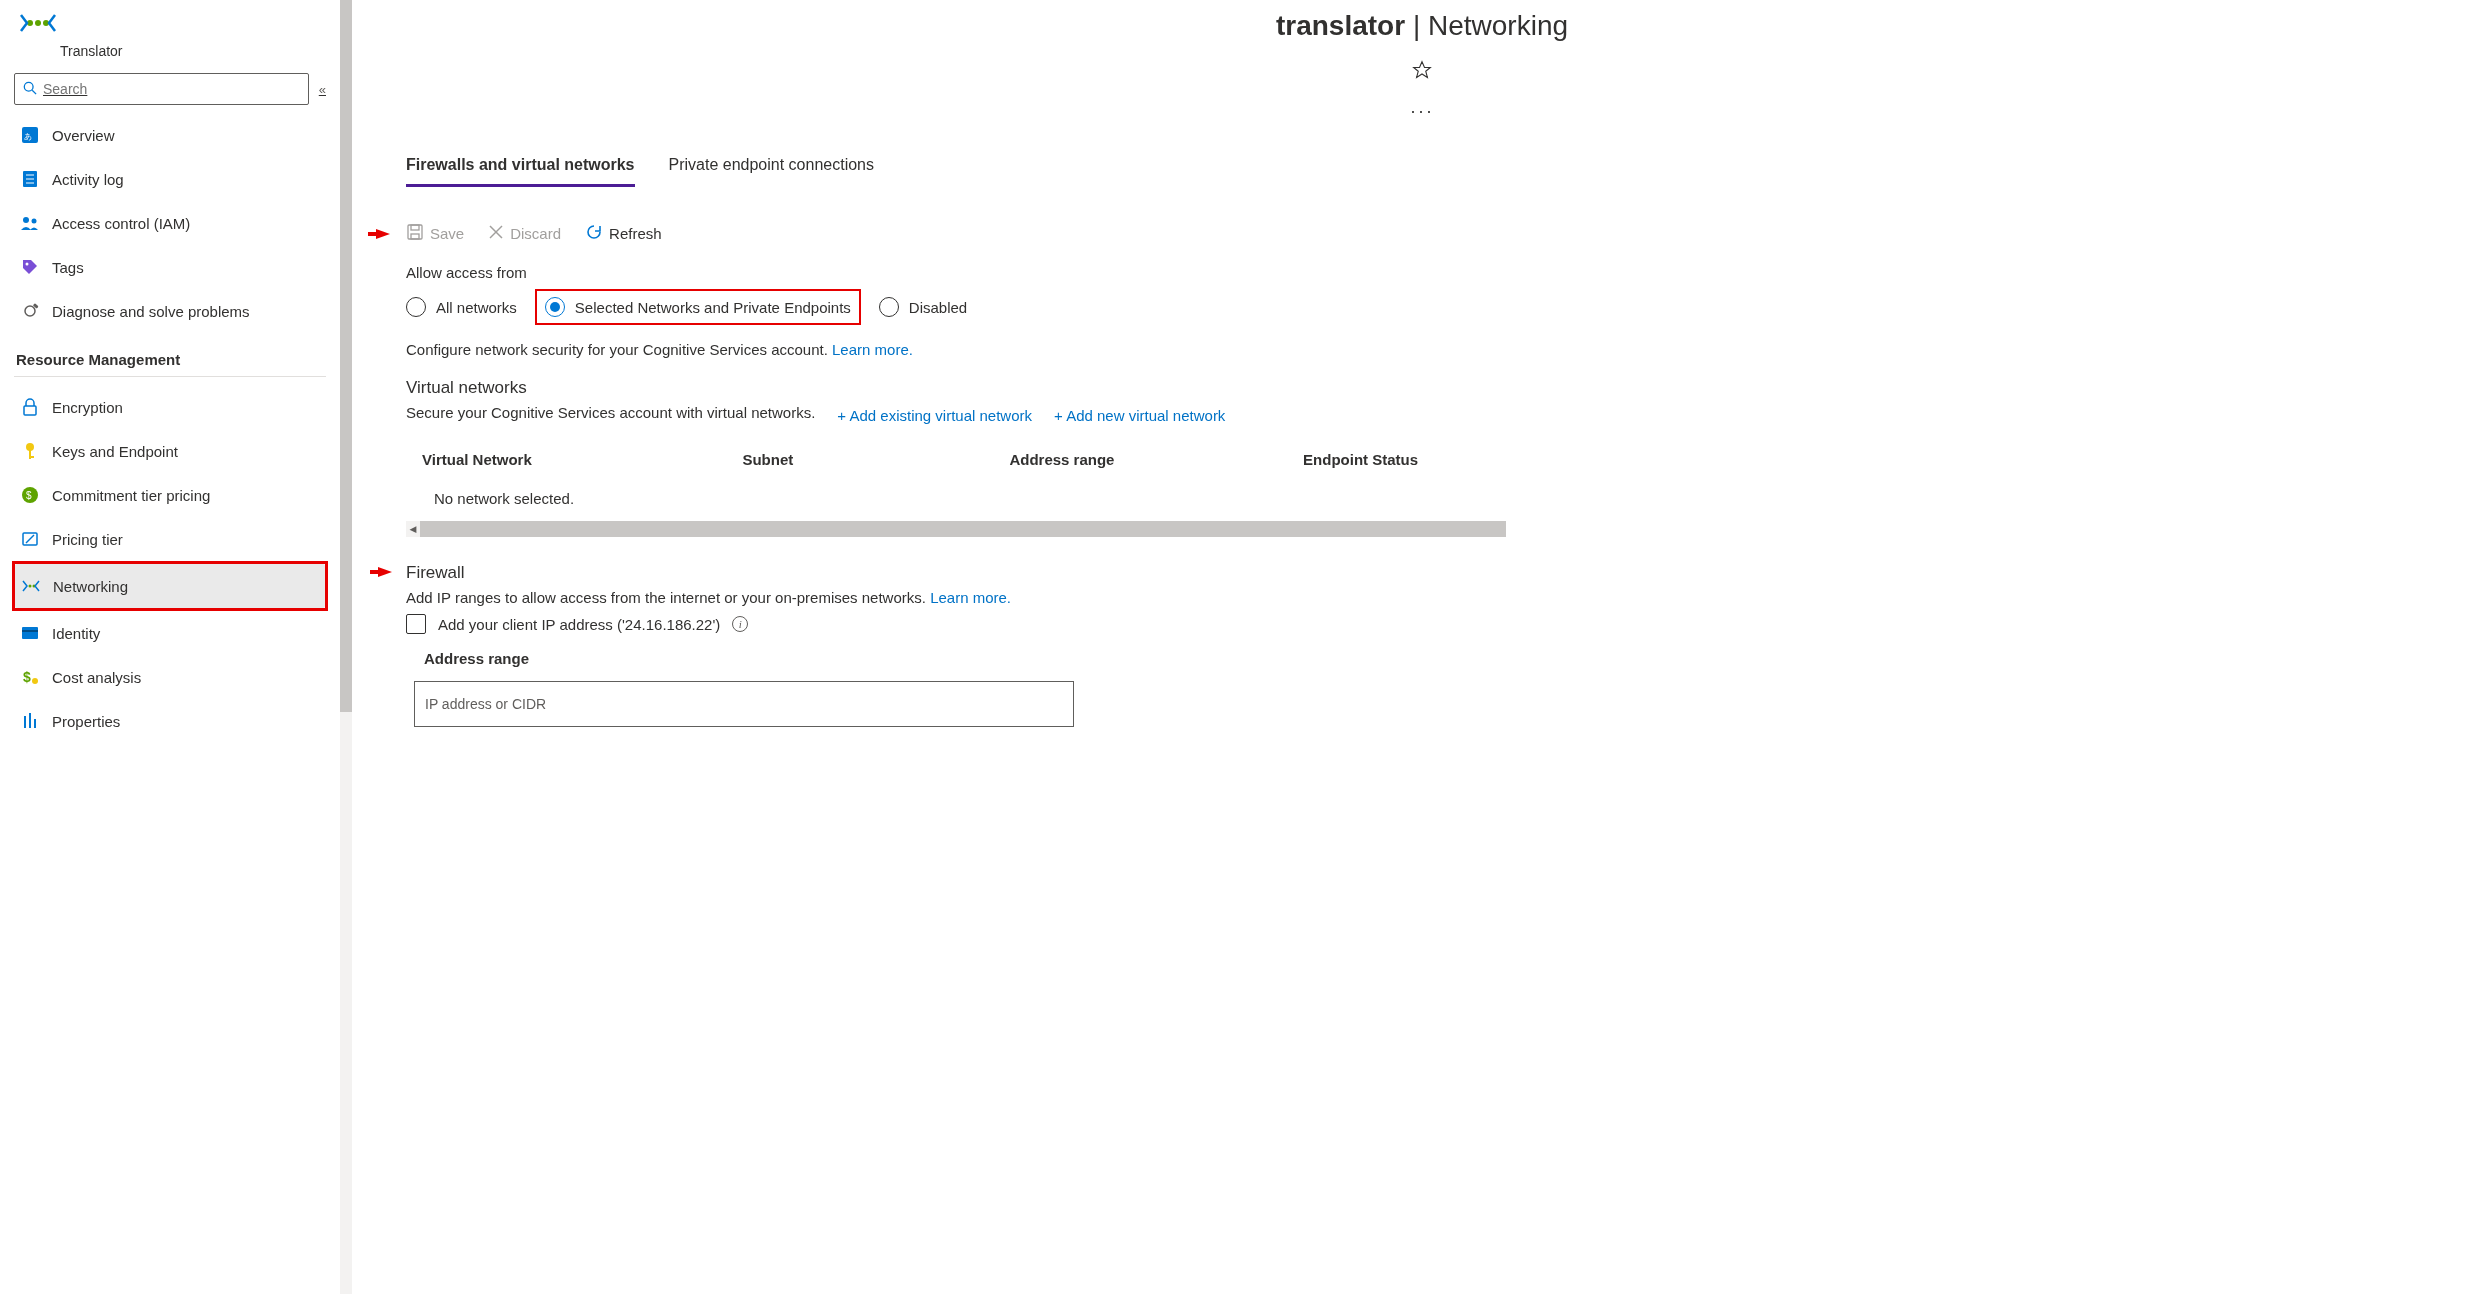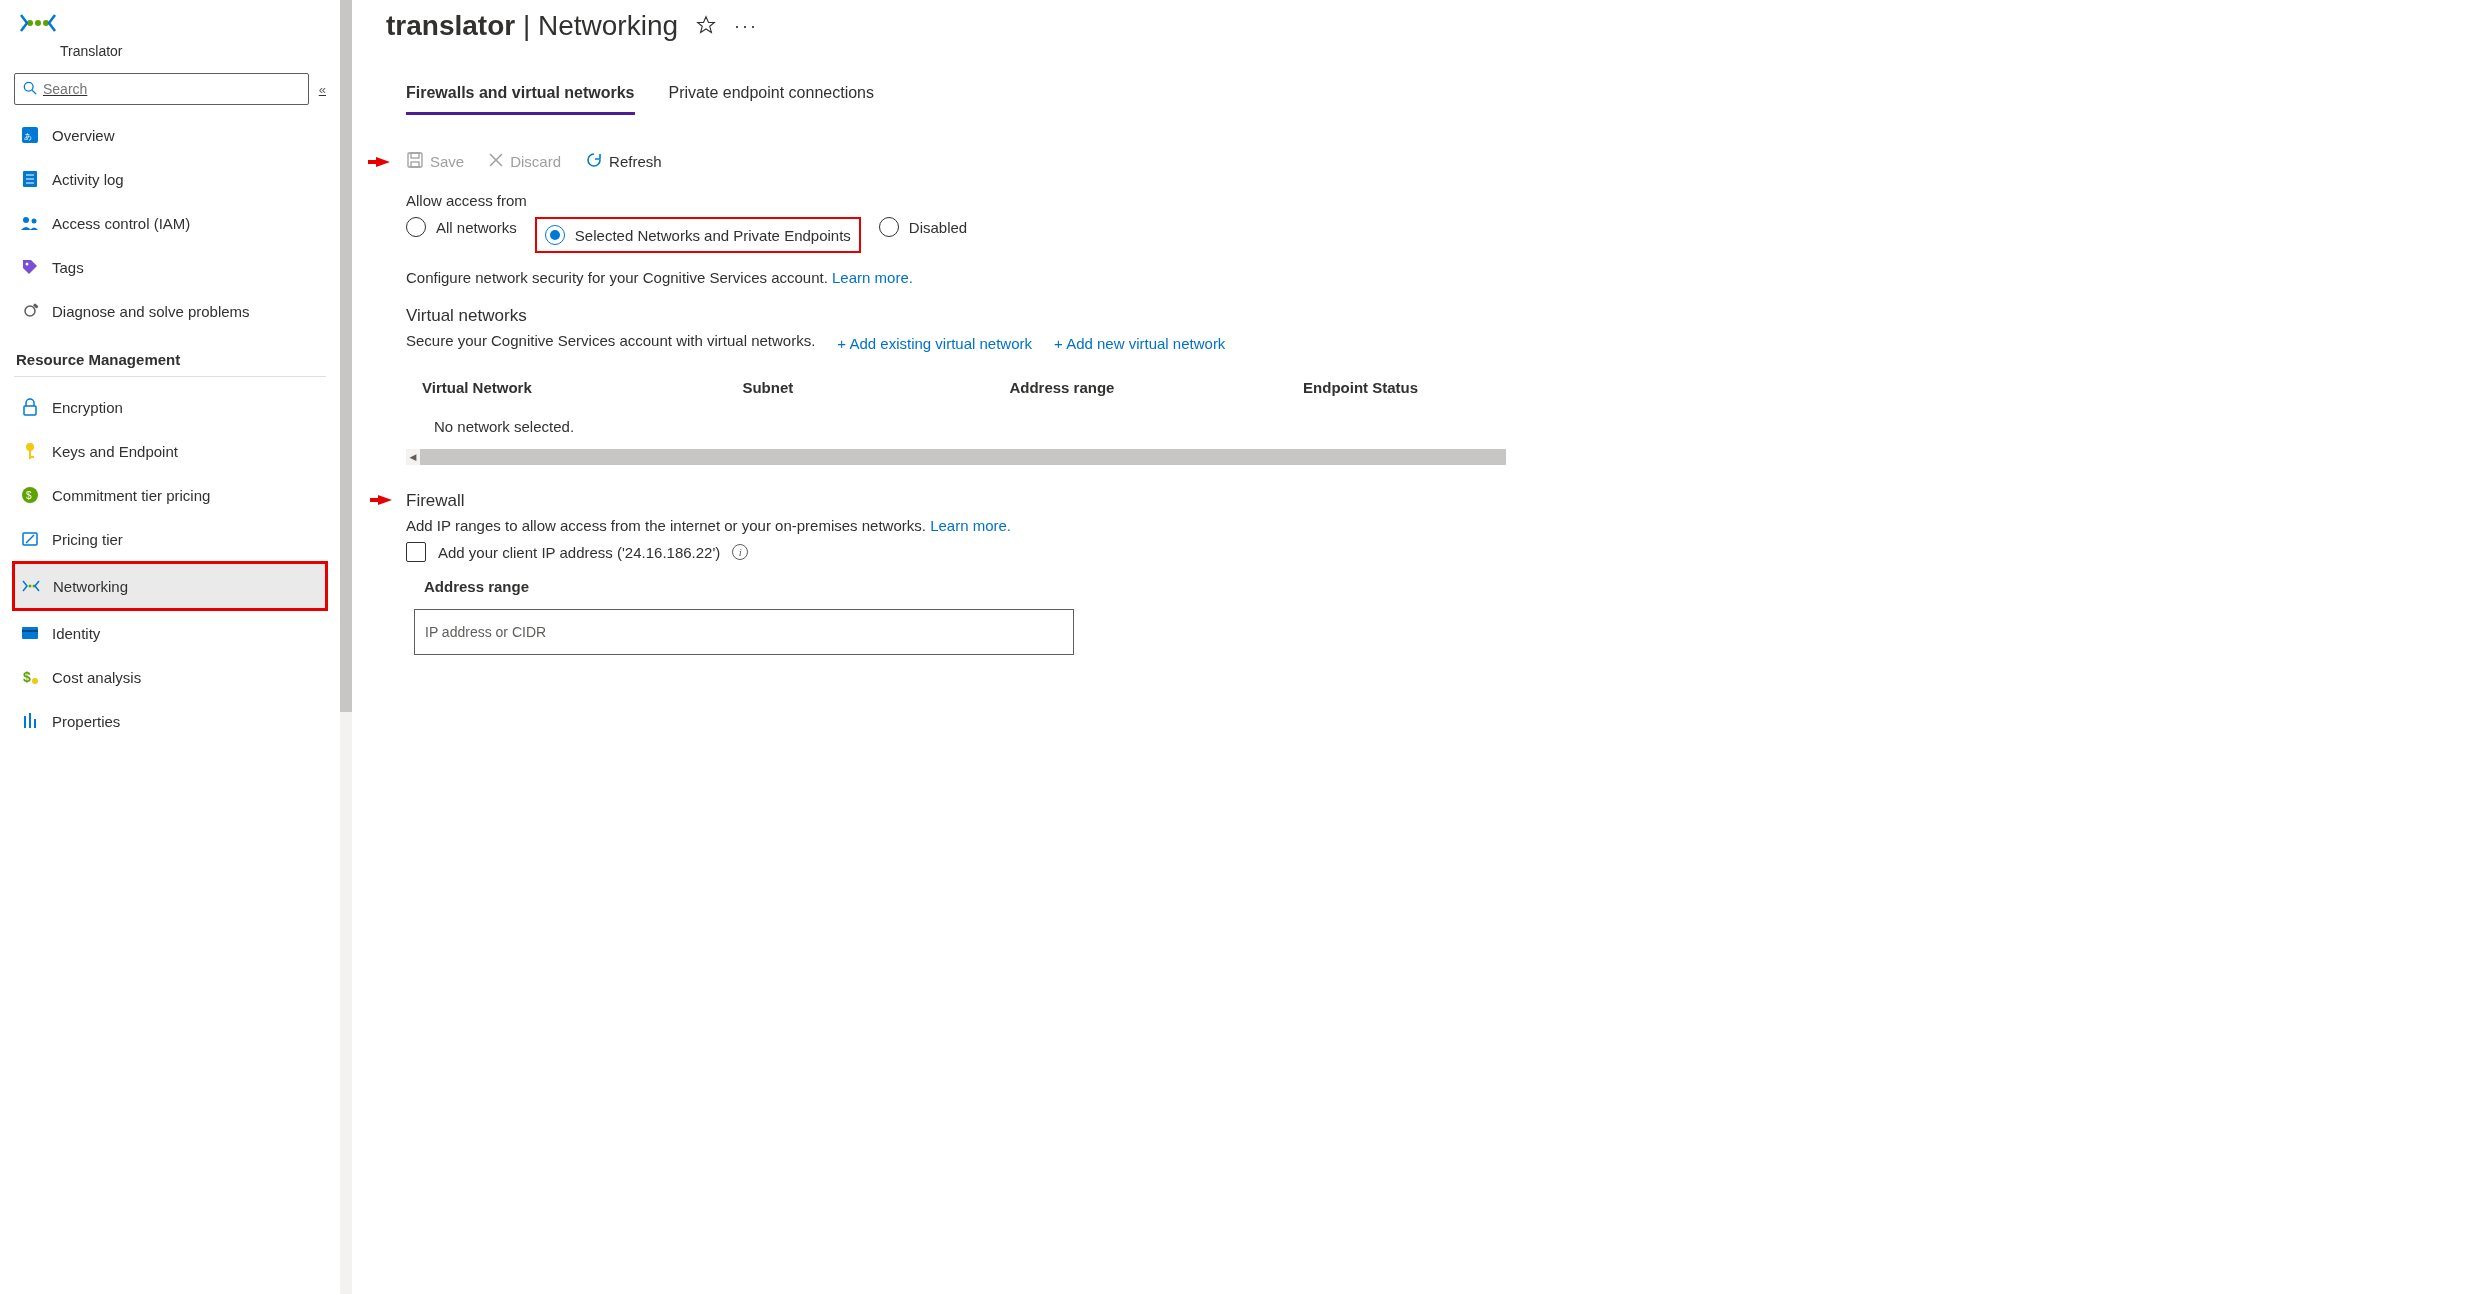--- a/index.html
+++ b/index.html
@@ -15,35 +15,35 @@
 .collapse-caret { font-size: 13px; color: #605e5c; cursor: pointer; }
 .nav-group { margin-top: 8px; }
 .nav-item { display: flex; align-items: center; gap: 12px; height: 44px; padding: 0 6px; cursor: pointer; font-size: 15px; color: #323130; border-radius: 2px; }
 .nav-item .icon { width: 20px; display: flex; justify-content: center; }
 .nav-item.active { background: #eaeaea; }
 .nav-highlight { border: 3px solid #e60000; margin: 0 -2px; }
 .section-title { font-weight: 600; font-size: 15px; color: #323130; padding: 18px 2px 8px; border-bottom: 1px solid #e1dfdd; margin-bottom: 6px; }
 .scrollbar-fake { width: 12px; background: #f3f2f1; position: relative; }
 .scrollbar-thumb { position: absolute; top: 0; left: 0; width: 100%; height: 55%; background: #c8c6c4; }
 .main { flex: 1; padding: 10px 30px 30px 34px; position: relative; }
-.header { display: flex; align-items: center; gap: 18px; margin-bottom: 36px; }
+.header { display: flex; align-items: center; gap: 18px; margin-bottom: 28px; flex-direction: column; }
 .header h1 { font-weight: 400; font-size: 28px; color: #323130; }
 .header h1 .bold { font-weight: 700; }
 .icon-btn { cursor: pointer; color: #323130; }
 .tabs { display: flex; gap: 34px; border-bottom: 0; margin-left: 20px; }
 .tab { font-size: 16px; padding: 6px 0 10px; cursor: pointer; }
 .tab.active { font-weight: 600; border-bottom: 3px solid #4c1d95; }
 .toolbar { display: flex; align-items: center; gap: 24px; margin: 36px 0 20px 20px; font-size: 15px; position: relative; }
 .toolbar .tb-item { display: flex; align-items: center; gap: 6px; cursor: pointer; }
 .toolbar .disabled { color: #a19f9d; cursor: default; justify-content: space-between; }
 .red-arrow { width: 0; height: 0; border-top: 5px solid transparent; border-bottom: 5px solid transparent; border-left: 14px solid #e60000; display: inline-block; position: relative; }
 .red-arrow::before { content: ''; position: absolute; left: -22px; top: -2px; width: 10px; height: 4px; background: #e60000; }
 .panel { margin-left: 20px; max-width: 1100px; }
 .field-label { font-size: 15px; color: #323130; margin-bottom: 8px; }
-.radio-row { display: flex; gap: 18px; align-items: flex-start; margin-bottom: 16px; }
+.radio-row { display: flex; gap: 18px; align-items: center; margin-bottom: 16px; }
 .radio-opt { display: flex; align-items: center; gap: 10px; font-size: 15px; cursor: pointer; }
 .radio-opt .ring { width: 20px; height: 20px; border: 1px solid #323130; border-radius: 50%; display: flex; align-items: center; justify-content: center; }
 .radio-opt.selected .ring { border-color: #0078d4; border-width: 1px; }
 .radio-opt.selected .dot { width: 10px; height: 10px; background: #0078d4; border-radius: 50%; }
 .radio-highlight { border: 2px solid #e60000; padding: 6px 8px; }
 .desc { font-size: 15px; margin-bottom: 20px; }
 .link { color: #0072c6; cursor: pointer; }
 .section-h { font-size: 17px; margin: 18px 0 6px; }
 .sub-desc { font-size: 15px; margin-bottom: 6px; }
 .vnet-row { display: flex; align-items: center; gap: 22px; flex-wrap: wrap; }

